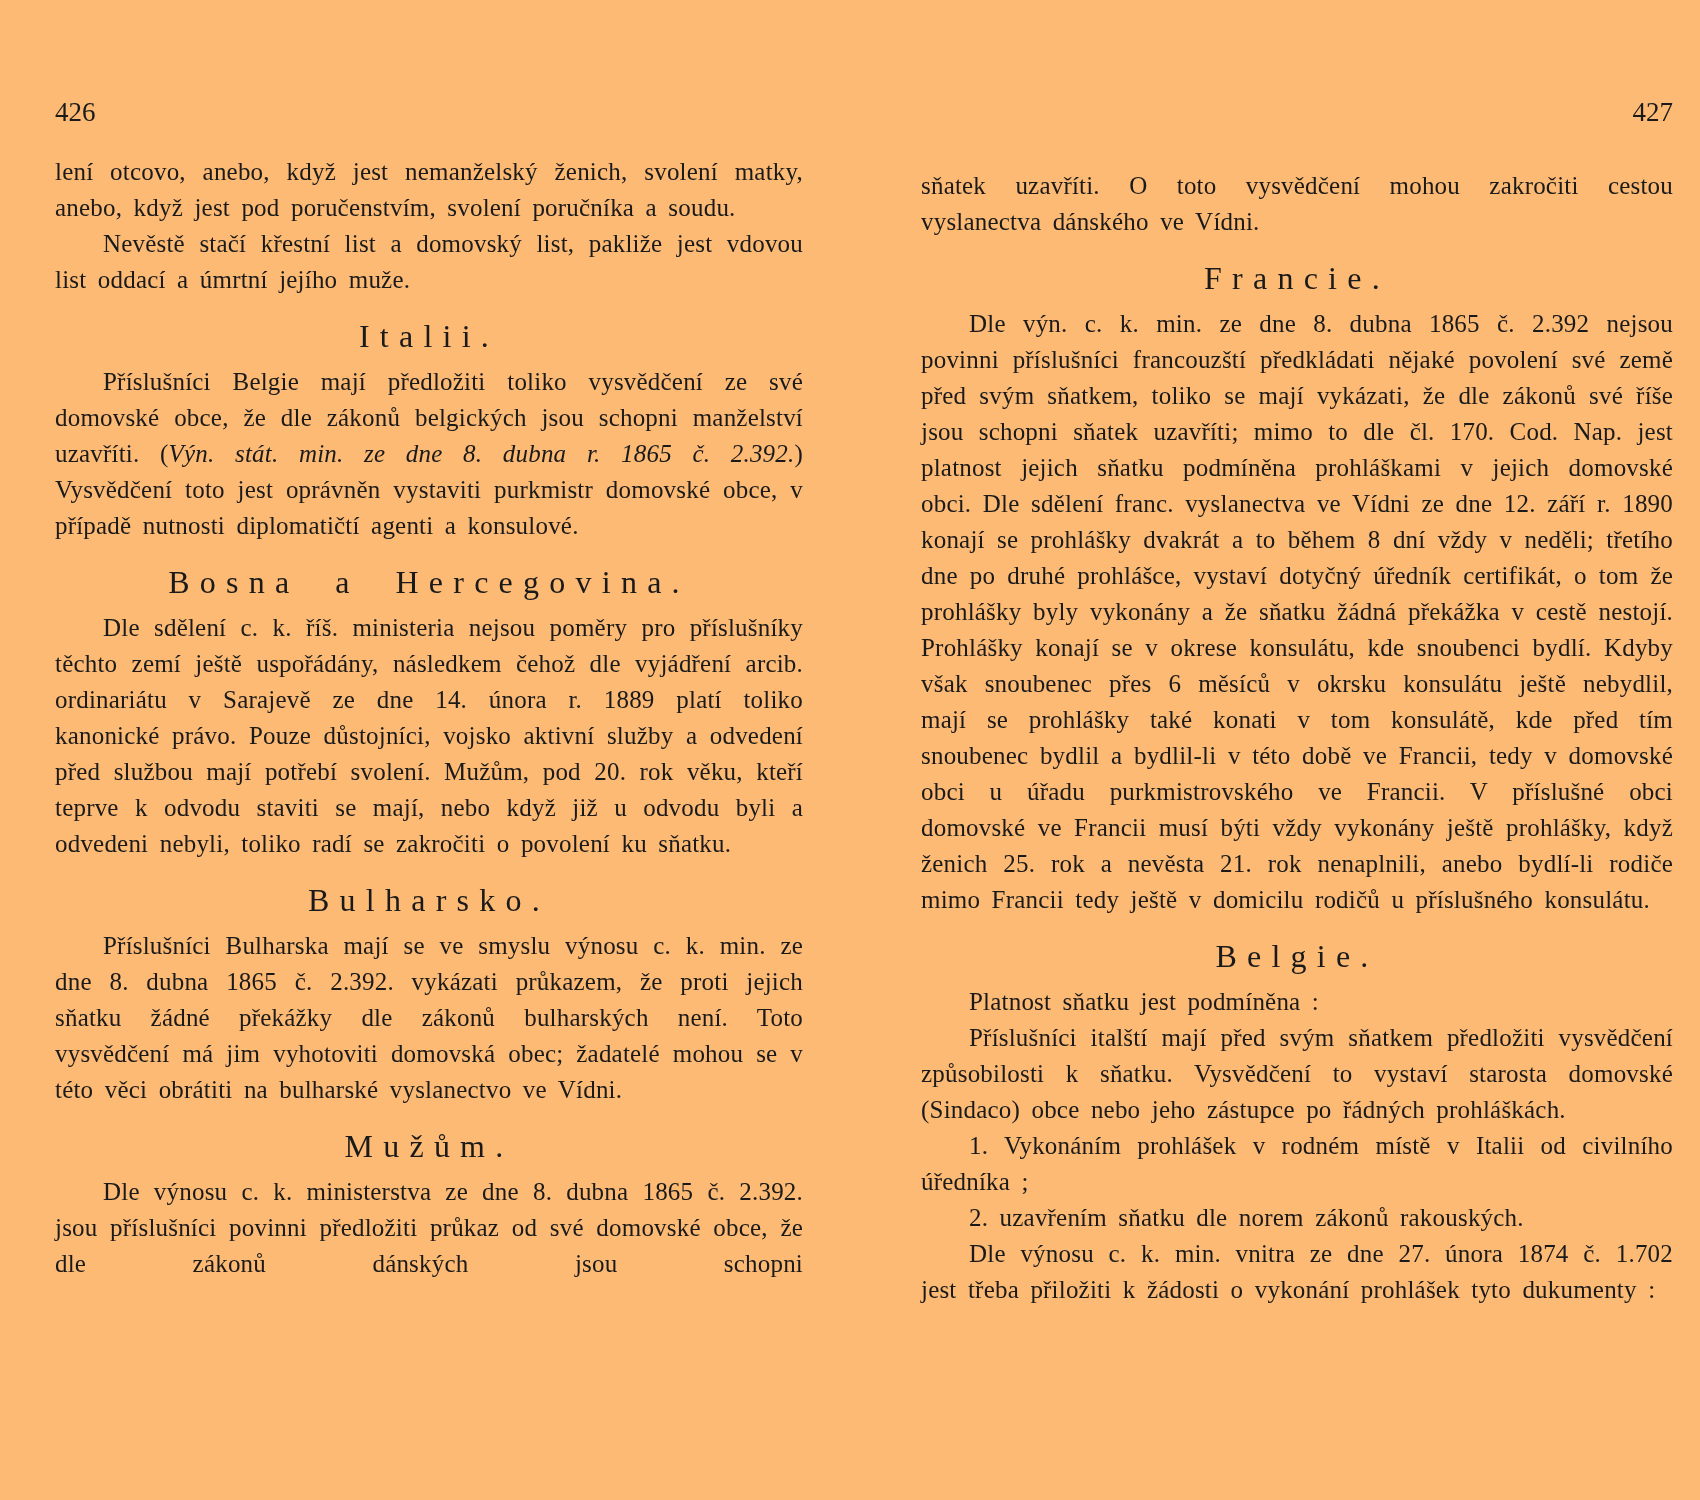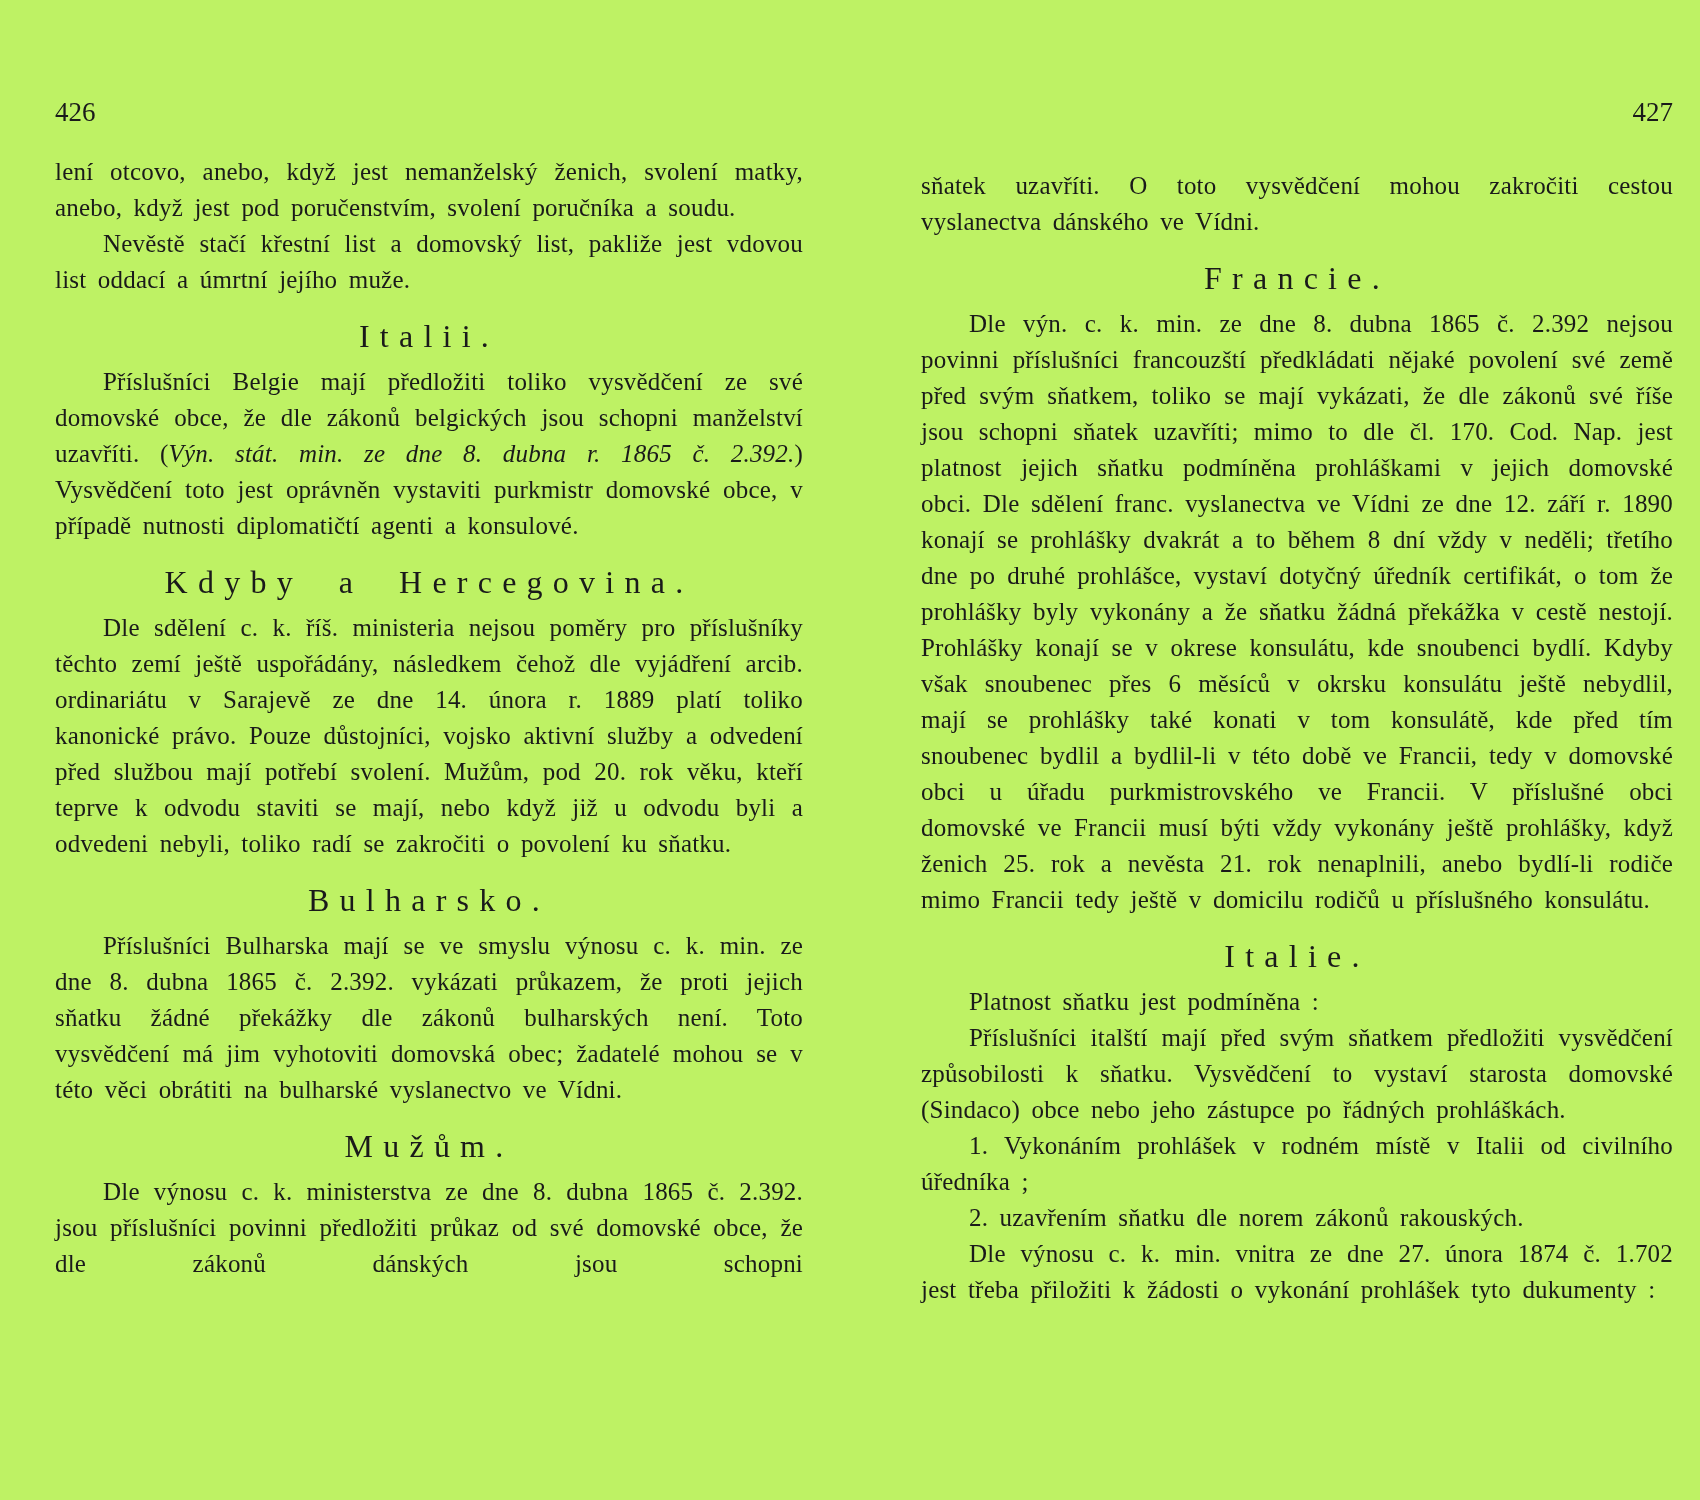--- a/index.html
+++ b/index.html
@@ -4,21 +4,21 @@
 <style>
   html, body {
     margin: 0;
     padding: 0;
     background: #ffffff;
   }
   .spread {
     position: relative;
     width: 1700px;
     height: 1500px;
-    background: #bef264;
+    background: #fdba74;
     color: #1a1a1a;
     font-family: "Liberation Serif", "DejaVu Serif", serif;
     overflow: hidden;
   }
   .col {
     position: absolute;
     top: 96px;
   }
   .col.left  { left: 55px;  width: 748px; }
   .col.right { left: 921px; width: 752px; }
@@ -58,40 +58,40 @@
 
   <div class="col left">
     <div class="pagenum pn-left">426</div>
 
     <p class="body">lení otcovo, anebo, když jest nemanželský ženich, svolení matky, anebo, když jest pod poručenstvím, svolení poručníka a soudu.</p>
     <p class="body indent">Nevěstě stačí křestní list a domovský list, pakliže jest vdovou list oddací a úmrtní jejího muže.</p>
 
     <div class="heading">Italii.</div>
     <p class="body indent"><span>Příslušníci Belgie mají předložiti toliko vysvědčení ze své domovské obce, že dle zákonů belgických jsou schopni manželství uzavříti. (</span><span class="it">Výn. stát. min. ze dne 8. dubna r. 1865 č. 2.392.</span><span>) Vysvědčení toto jest oprávněn vystaviti purkmistr domovské obce, v případě nutnosti diplomatičtí agenti a konsulové.</span></p>
 
-    <div class="heading">Kdyby a Hercegovina.</div>
+    <div class="heading">Bosna a Hercegovina.</div>
     <p class="body indent">Dle sdělení c. k. říš. ministeria nejsou poměry pro příslušníky těchto zemí ještě uspořádány, následkem čehož dle vyjádření arcib. ordinariátu v Sarajevě ze dne 14. února r. 1889 platí toliko kanonické právo. Pouze důstojníci, vojsko aktivní služby a odvedení před službou mají potřebí svolení. Mužům, pod 20. rok věku, kteří teprve k odvodu staviti se mají, nebo když již u odvodu byli a odvedeni nebyli, toliko radí se zakročiti o povolení ku sňatku.</p>
 
     <div class="heading">Bulharsko.</div>
     <p class="body indent">Příslušníci Bulharska mají se ve smyslu výnosu c. k. min. ze dne 8. dubna 1865 č. 2.392. vykázati průkazem, že proti jejich sňatku žádné překážky dle zákonů bulharských není. Toto vysvědčení má jim vyhotoviti domovská obec; žadatelé mohou se v této věci obrátiti na bulharské vyslanectvo ve Vídni.</p>
 
     <div class="heading">Mužům.</div>
     <p class="body indent justify-last">Dle výnosu c. k. ministerstva ze dne 8. dubna 1865 č. 2.392. jsou příslušníci povinni předložiti průkaz od své domovské obce, že dle zákonů dánských jsou schopni</p>
   </div>
 
   <div class="col right">
     <div class="pagenum pn-right">427</div>
 
     <div class="spacer-top"></div>
     <p class="body">sňatek uzavříti. O toto vysvědčení mohou zakročiti cestou vyslanectva dánského ve Vídni.</p>
 
     <div class="heading">Francie.</div>
     <p class="body indent">Dle výn. c. k. min. ze dne 8. dubna 1865 č. 2.392 nejsou povinni příslušníci francouzští předkládati nějaké povolení své země před svým sňatkem, toliko se mají vykázati, že dle zákonů své říše jsou schopni sňatek uzavříti; mimo to dle čl. 170. Cod. Nap. jest platnost jejich sňatku podmíněna prohláškami v jejich domovské obci. Dle sdělení franc. vyslanectva ve Vídni ze dne 12. září r. 1890 konají se prohlášky dvakrát a to během 8 dní vždy v neděli; třetího dne po druhé prohlášce, vystaví dotyčný úředník certifikát, o tom že prohlášky byly vykonány a že sňatku žádná překážka v cestě nestojí. Prohlášky konají se v okrese konsulátu, kde snoubenci bydlí. Kdyby však snoubenec přes 6 měsíců v okrsku konsulátu ještě nebydlil, mají se prohlášky také konati v tom konsulátě, kde před tím snoubenec bydlil a bydlil-li v této době ve Francii, tedy v domovské obci u úřadu purkmistrovského ve Francii. V příslušné obci domovské ve Francii musí býti vždy vykonány ještě prohlášky, když ženich 25. rok a nevěsta 21. rok nenaplnili, anebo bydlí-li rodiče mimo Francii tedy ještě v domicilu rodičů u příslušného konsulátu.</p>
 
-    <div class="heading">Italie.</div>
+    <div class="heading">Belgie.</div>
     <p class="body indent">Platnost sňatku jest podmíněna :</p>
     <p class="body indent">Příslušníci italští mají před svým sňatkem předložiti vysvědčení způsobilosti k sňatku. Vysvědčení to vystaví starosta domovské (Sindaco) obce nebo jeho zástupce po řádných prohláškách.</p>
     <p class="body indent">1. Vykonáním prohlášek v rodném místě v Italii od civilního úředníka ;</p>
     <p class="body indent">2. uzavřením sňatku dle norem zákonů rakouských.</p>
     <p class="body indent">Dle výnosu c. k. min. vnitra ze dne 27. února 1874 č. 1.702 jest třeba přiložiti k žádosti o vykonání prohlášek tyto dukumenty :</p>
   </div>
 
 </div>
 
 </body></html>

